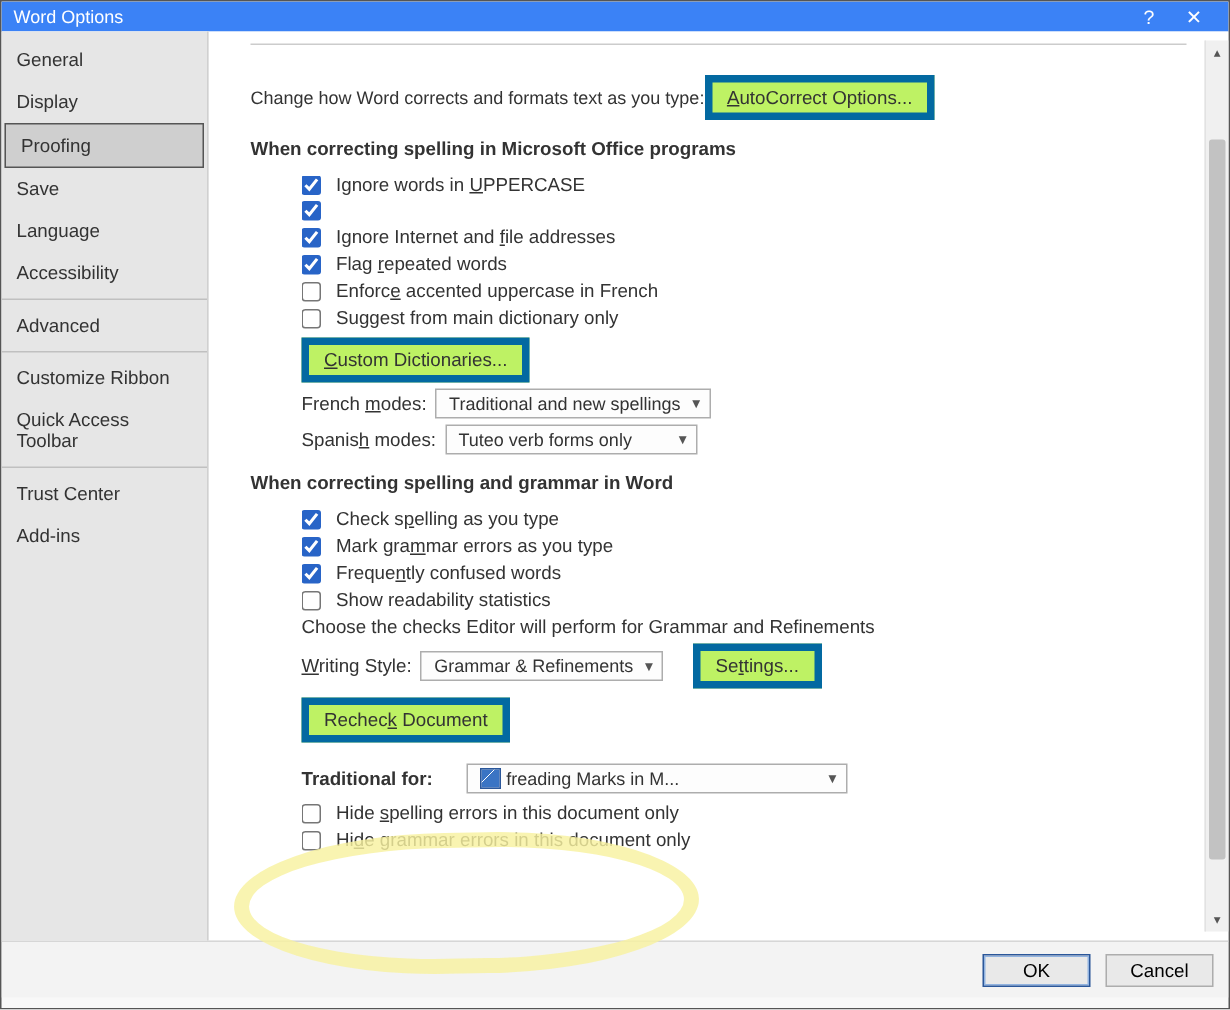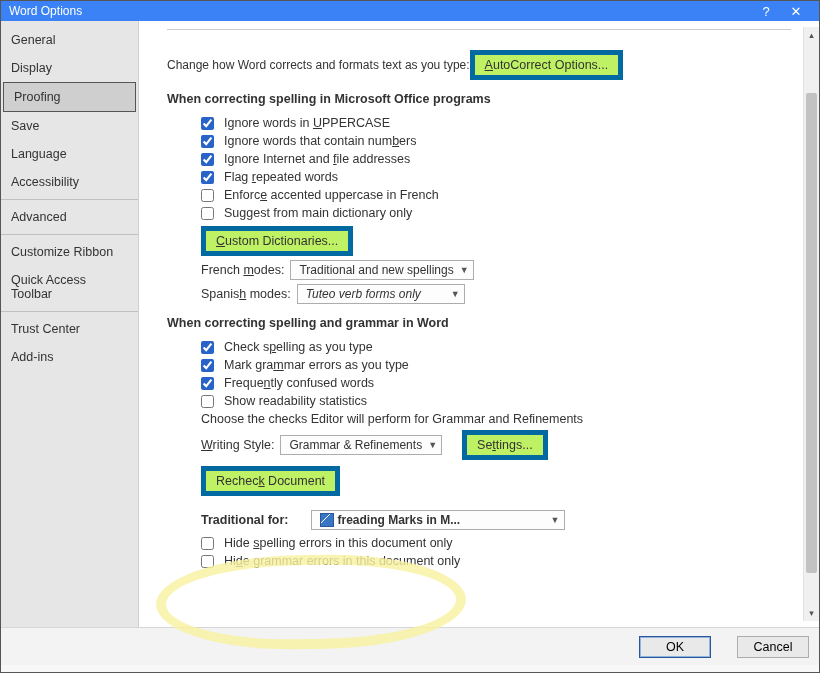--- a/index.html
+++ b/index.html
@@ -23,21 +23,21 @@
   .btnlike { display:inline-block; background: #bef264; border: 5px solid #0369a1; padding: 3px 10px; font-size: 12.5px; color:#333; }
   .select { display:inline-flex; align-items:center; justify-content: space-between; background:#fdfdfd; border:1px solid #adadad; padding: 1px 4px 1px 8px; font-size:12px; min-width: 160px; height:20px; }
   .select .chev { font-size:9px; color:#555; margin-left:6px; }
   .label { min-width: auto; }
   .u { text-decoration: underline; }
   .scrollbar { position:absolute; right:0; top:6px; bottom:6px; width:16px; background:#f0f0f0; border-left:1px solid #e2e2e2;}
   .sb-btn { height:16px; display:flex; align-items:center; justify-content:center; font-size:9px; color:#555;}
   .sb-track { position:absolute; top:16px; bottom:16px; left:0; right:0;}
   .sb-thumb { position:absolute; left:2px; right:2px; top:50px; height:480px; background:#c2c2c2; border-radius:2px;}
   .sb-bot { position:absolute; bottom:0; left:0; right:0;}
-  .footer { height: 38px; border-top:1px solid #d6d6d6; display:flex; align-items:center; justify-content:flex-end; padding: 0 10px; gap:26px; background:#f3f3f3;}
+  .footer { height: 38px; border-top:1px solid #d6d6d6; display:flex; align-items:center; justify-content:flex-end; padding: 0 10px; gap:10px; background:#f3f3f3;}
   .footer .fbtn { width:72px; text-align:center; padding:3px 0; background:#e9e9e9; border:1px solid #adadad; font-size:12.5px;}
   .footer .fbtn.primary { border:1px solid #2b579a; box-shadow: inset 0 0 0 1px #91b3e0;}
   .highlight-oval { position:absolute; left:155px; top:554px; width:310px; height:94px; border: 10px solid rgba(248, 242, 160, 0.82); border-radius: 50% / 55%; transform: rotate(-1deg); pointer-events:none;}
   .doc-select { min-width: 254px; }
   .doc-select .ico { display:inline-block; width:14px; height:14px; background:linear-gradient(135deg,#3a74c4 35%, #fff 35% 38%, #3a74c4 38%); border:1px solid #2b579a; margin-right:4px;}
 </style>
 </head>
 <body>
 
 <div class="dialog">
@@ -77,21 +77,20 @@
         </div>
 
         <div class="sec-head">When correcting spelling in Microsoft Office programs</div>
         <div id="sec1-opts">
             <div class="row">
               <input type="checkbox" checked="" style="">
               <span>Ignore words in <span class="u">U</span>PPERCASE</span>
             </div>
             <div class="row">
               <input type="checkbox" checked="" style="">
-              <span>Ignore words that contain num<span class="u">b</span>ers</span>
             </div>
             <div class="row">
               <input type="checkbox" checked="" style="">
               <span>Ignore Internet and <span class="u">f</span>ile addresses</span>
             </div>
             <div class="row">
               <input type="checkbox" checked="" style="">
               <span>Flag <span class="u">r</span>epeated words</span>
             </div>
             <div class="row">
@@ -108,21 +107,21 @@
         </div>
         <div class="row">
           <span class="label">French <span class="u">m</span>odes:</span>
           <span class="select" style="min-width:168px;">
             <span>Traditional and new spellings</span>
               <span class="chev">▼</span>
           </span>
         </div>
         <div class="row">
           <span class="label">Spanis<span class="u">h</span> modes:</span>
-          <span class="select" style="min-width:168px;font-style:italic;">
+          <span class="select" style="min-width:168px;">
             <span>Tuteo verb forms only</span>
               <span class="chev">▼</span>
           </span>
         </div>
 
         <div class="sec-head">When correcting spelling and grammar in Word</div>
         <div id="sec2-opts">
             <div class="row">
               <input type="checkbox" checked="" style="">
               <span>Check s<span class="u">p</span>elling as you type</span>
@@ -155,21 +154,21 @@
         <div class="row" style="margin-top:6px;">
           <span class="btnlike">Rechec<span class="u">k</span> Document</span>
         </div>
 
         <div class="row sec-head" style="font-weight:600; margin-top:14px; align-items:center;">
           <span>Traditional for:</span>
           <span style="width:10px;"></span>
           <span class="select doc-select">
             <span style="display:flex;align-items:center;">
                 <span class="ico"></span>
-                <span style="font-weight:700;">freading Marks in M...</span>
+                <span style="font-weight:400;">freading Marks in M...</span>
               </span>
             <span class="chev">▼</span>
           </span>
         </div>
         <div id="sec3-opts" style="margin-top:6px;">
             <div class="row">
               <input type="checkbox" style="">
               <span>Hide <span class="u">s</span>pelling errors in this document only</span>
             </div>
             <div class="row">

